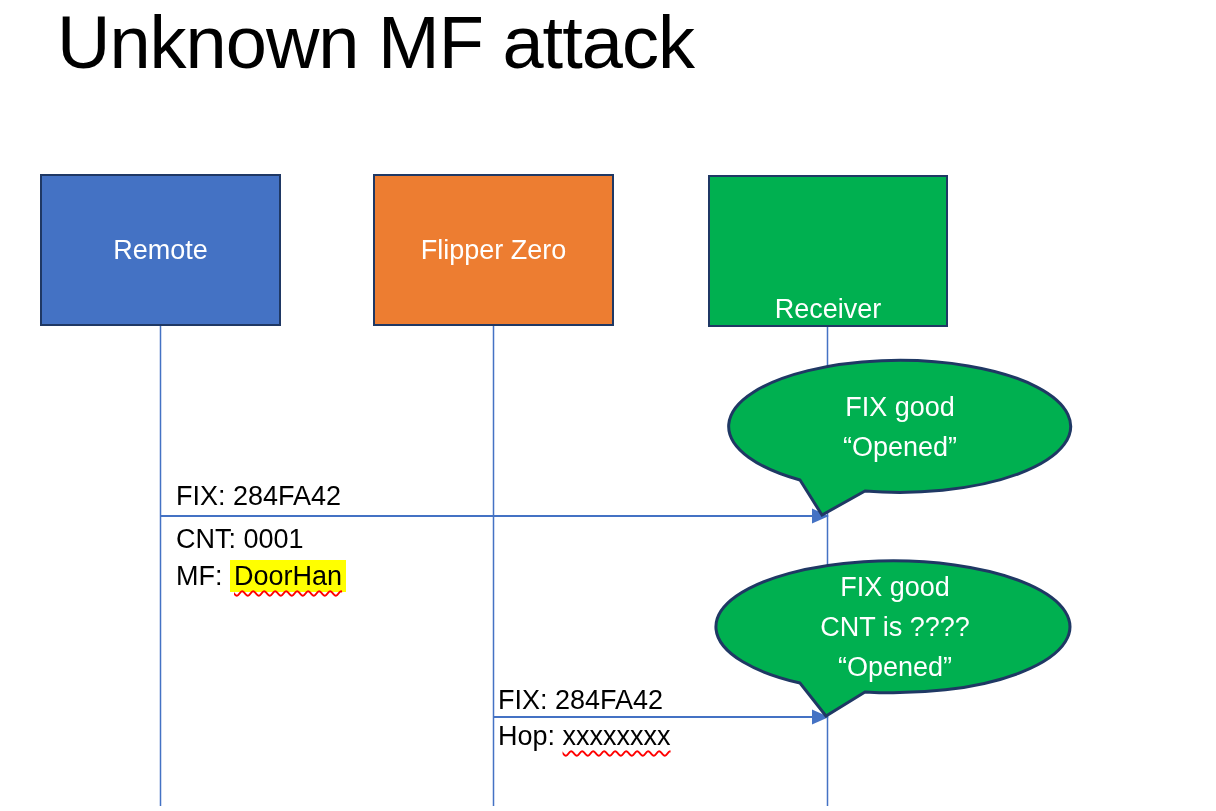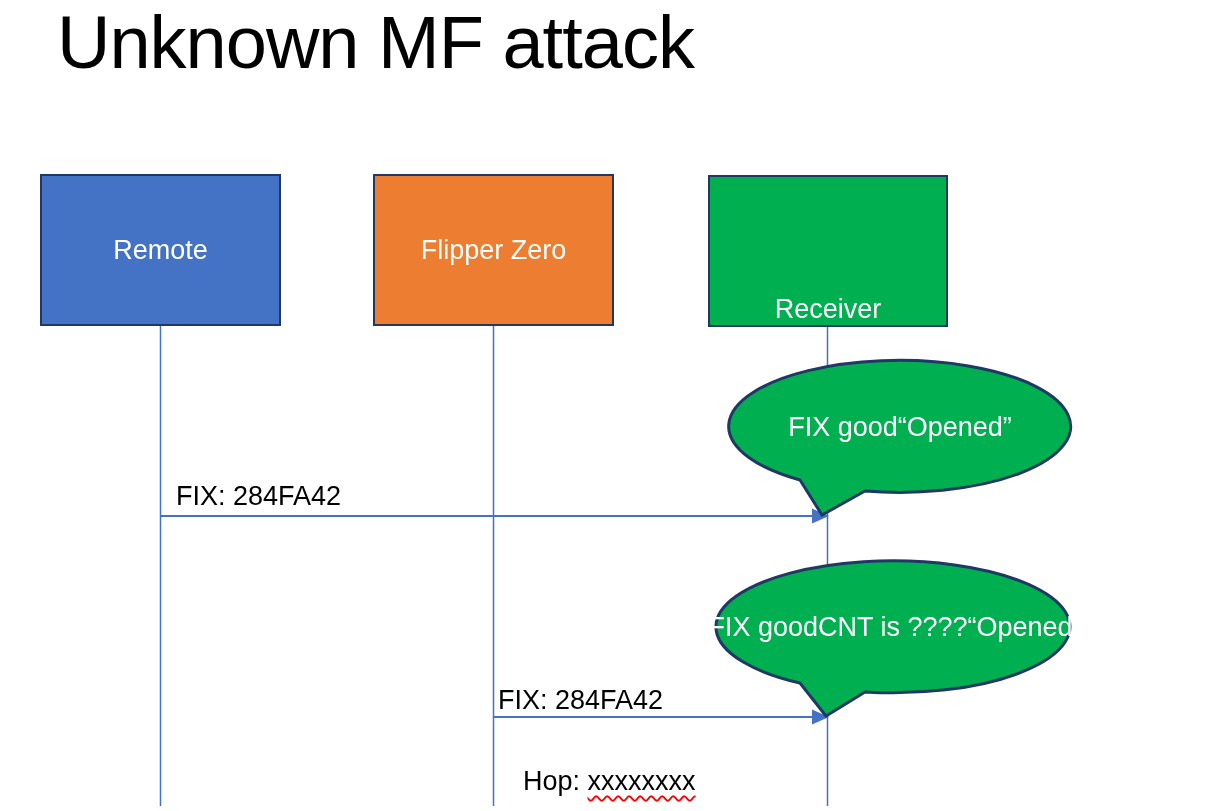--- a/index.html
+++ b/index.html
@@ -32,23 +32,23 @@
   .sq{
     text-decoration-line:underline;
     text-decoration-style:wavy;
     text-decoration-color:var(--squiggle_red,#FF0000);
     text-decoration-thickness:1.5px;
     text-underline-offset:5px;
   }
   .msg1-above{left:176px;top:478px;}
   .msg1-below{left:176px;top:521px;}
   .msg2-above{left:498px;top:682px;}
-  .msg2-below{left:498px;top:763px;margin-left:25px;}
+  .msg2-below{left:498px;top:718px;}
   .bubble-text{
-    position:absolute;display:flex;flex-direction:row;
+    position:absolute;display:flex;flex-direction:column;
     align-items:center;justify-content:center;text-align:center;
     color:#ffffff;font-size:27px;line-height:40px;white-space:nowrap;
   }
   .bubble1-text{left:740px;top:364px;width:320px;height:126px;}
   .bubble2-text{left:733px;top:563px;width:324px;height:128px;}
 </style>
 </head>
 <body>
 
 <div class="stage">
@@ -75,20 +75,28 @@
     <span>Remote</span>
   </div>
   <div class="actor actor-flipper">
     <span>Flipper Zero</span>
   </div>
   <div class="actor actor-receiver">
     <span>Receiver</span>
   </div>
 
   <div class="msg msg1-above msg-line">FIX: 284FA42</div>
+  <div class="msg msg1-below">
+    <div class="msg-line">
+      <span>CNT: </span><span>0001</span>
+    </div>
+    <div class="msg-line">
+      <span>MF: </span><span class="hl sq">DoorHan</span>
+    </div>
+  </div>
 
   <div class="msg msg2-above msg-line">FIX: 284FA42</div>
   <div class="msg msg2-below">
     <div class="msg-line">
       <span>Hop: </span><span class="sq">xxxxxxxx</span>
     </div>
   </div>
 
   <div class="bubble-text bubble1-text">
     <div>FIX good</div>

